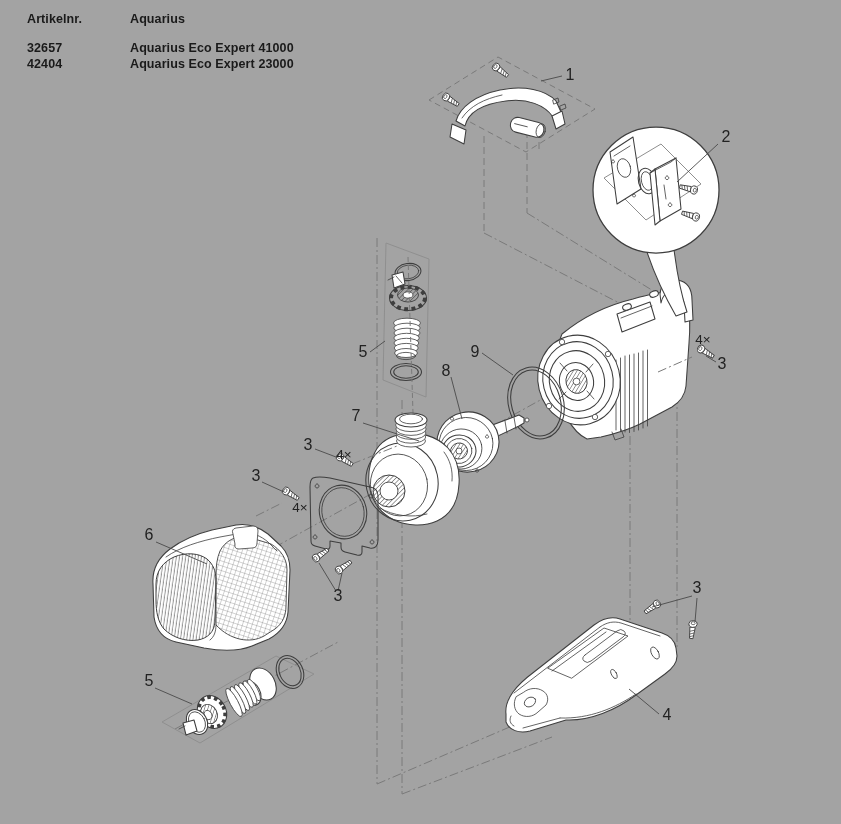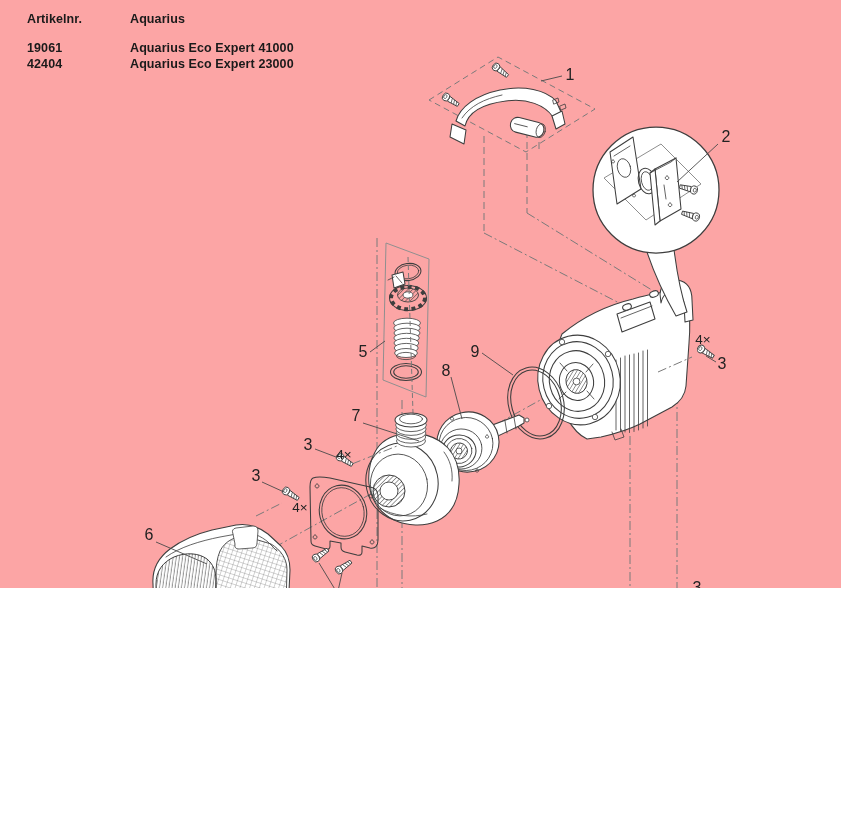--- a/index.html
+++ b/index.html
@@ -1,16 +1,16 @@
 <!DOCTYPE html>
 <html><head>
 <meta charset="utf-8">
 <style>
   html,body{margin:0;padding:0;background:#fff;}
-  .canvas{position:relative;width:841px;height:588px;background:#fca5a5;overflow:hidden;
+  .canvas{position:relative;width:841px;height:824px;background:#a3a3a3;overflow:hidden;
           font-family:"Liberation Sans",sans-serif;}
   .hdr{position:absolute;color:#1a1a1a;font-weight:bold;font-size:12.5px;letter-spacing:.1px;white-space:nowrap;}
   .svg-wrap{position:absolute;left:0;top:0;}
   svg{display:block;}
   .ln{stroke:#3e3e3e;stroke-width:1.05;fill:none;stroke-linecap:round;stroke-linejoin:round;}
   .fw{stroke:#3e3e3e;stroke-width:1.05;fill:#ffffff;stroke-linejoin:round;}
   .thin{stroke-width:0.8;}
   .gray{stroke:#8f8f8f;stroke-width:1;fill:none;}
   .cons{stroke:#7a7a7a;stroke-width:1;fill:none;}
   .dash{stroke-dasharray:7 4;}
@@ -21,21 +21,21 @@
   text.callout.sm{font-size:13.5px;}
 </style>
 </head>
 <body>
 
 <div class="canvas">
 
   <div>
     <span class="hdr" style="left:27px;top:12px">Artikelnr.</span>
     <span class="hdr" style="left:130px;top:12px">Aquarius</span>
-    <span class="hdr" style="left:27px;top:41px">19061</span>
+    <span class="hdr" style="left:27px;top:41px">32657</span>
     <span class="hdr" style="left:130px;top:41px">Aquarius Eco Expert 41000</span>
     <span class="hdr" style="left:27px;top:57px">42404</span>
     <span class="hdr" style="left:130px;top:57px">Aquarius Eco Expert 23000</span>
   </div>
 
   <div class="svg-wrap">
   <svg width="841" height="824" viewBox="0 0 841 824">
     <defs>
       <pattern id="hatch" width="3.2" height="3.2" patternUnits="userSpaceOnUse" patternTransform="rotate(45)">
         <line x1="0" y1="0" x2="0" y2="3.2" stroke="#3e3e3e" stroke-width="1"></line>

